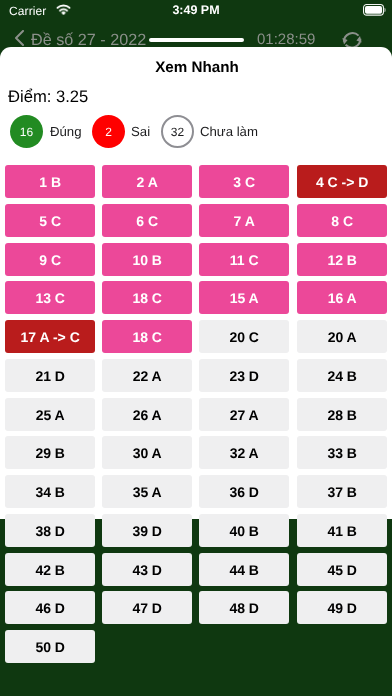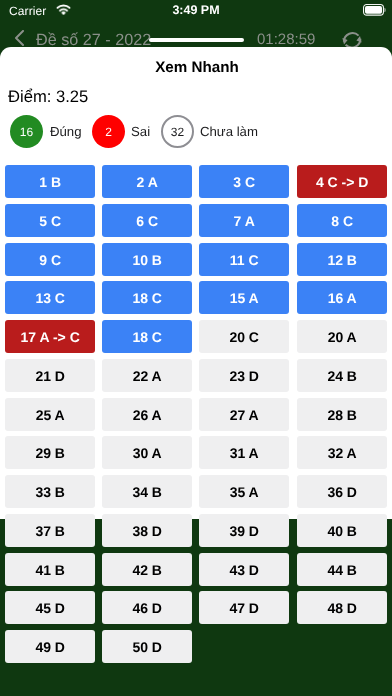--- a/index.html
+++ b/index.html
@@ -13,21 +13,21 @@
 
   
   .statusbar{position:absolute;left:0;top:0;width:392px;height:22px;color:#fff;}
   .sb-left{position:absolute;left:8.6px;top:2px;display:flex;align-items:center;gap:10px;}
   .sb-carrier{font-size:12px;font-weight:400;letter-spacing:0.1px;}
   .sb-time{position:absolute;left:0;right:0;top:3px;text-align:center;font-size:12.5px;font-weight:600;}
   .sb-right{position:absolute;left:363px;top:3px;display:flex;align-items:center;}
 
   
   .navbar{position:absolute;left:0;top:22px;width:392px;height:30px;color:#8b908a;}
-  .nav-back{position:absolute;left:9px;top:5px;display:flex;align-items:center;gap:5px;}
+  .nav-back{position:absolute;left:9px;top:5px;display:flex;align-items:center;}
   .nav-title{font-size:16.2px;}
   .nav-timer{position:absolute;left:257px;top:9px;font-size:15px;}
   .nav-refresh{position:absolute;left:340px;top:6px;}
 
   
   .sheet{position:absolute;left:0;top:46.6px;width:392px;height:472px;background:#fff;
          border-top-left-radius:11px;border-top-right-radius:11px;}
   .grabber{position:absolute;left:148.7px;top:-8.9px;
            width:95.2px;height:4.2px;border-radius:2.1px;background:#fff;}
   .sheet-title{position:absolute;left:2px;right:0;top:12.2px;text-align:center;
@@ -44,21 +44,21 @@
   .legend-label{font-size:13.2px;color:#1c1c1e;margin:0 10.2px 0 6.8px;}
   .legend-label.last{margin-right:0;}
 
   
   .grid{position:absolute;left:5px;top:117.8px;width:382px;
         display:grid;grid-template-columns:repeat(4,1fr);
         column-gap:6.9px;row-gap:5.75px;}
   .cell{height:33px;border-radius:3px;display:flex;align-items:center;
         justify-content:center;font-size:14px;font-weight:500;letter-spacing:0px;
         background:#EFEFF0;color:#000;box-sizing:border-box;font-weight:600;}
-  .cell.correct{background:#3b82f6;color:#fff;}
+  .cell.correct{background:#ec4899;color:#fff;}
   .cell.wrong{background:#b91c1c;color:#fff;}
 </style>
 </head>
 <body>
 
 <div class="screen">
 
   <div class="statusbar">
     <div class="sb-left">
       <span class="sb-carrier">Carrier</span>
@@ -146,21 +146,20 @@
         <div class="cell blank">21 D</div>
         <div class="cell blank">22 A</div>
         <div class="cell blank">23 D</div>
         <div class="cell blank">24 B</div>
         <div class="cell blank">25 A</div>
         <div class="cell blank">26 A</div>
         <div class="cell blank">27 A</div>
         <div class="cell blank">28 B</div>
         <div class="cell blank">29 B</div>
         <div class="cell blank">30 A</div>
-        <div class="cell blank">31 A</div>
         <div class="cell blank">32 A</div>
         <div class="cell blank">33 B</div>
         <div class="cell blank">34 B</div>
         <div class="cell blank">35 A</div>
         <div class="cell blank">36 D</div>
         <div class="cell blank">37 B</div>
         <div class="cell blank">38 D</div>
         <div class="cell blank">39 D</div>
         <div class="cell blank">40 B</div>
         <div class="cell blank">41 B</div>

